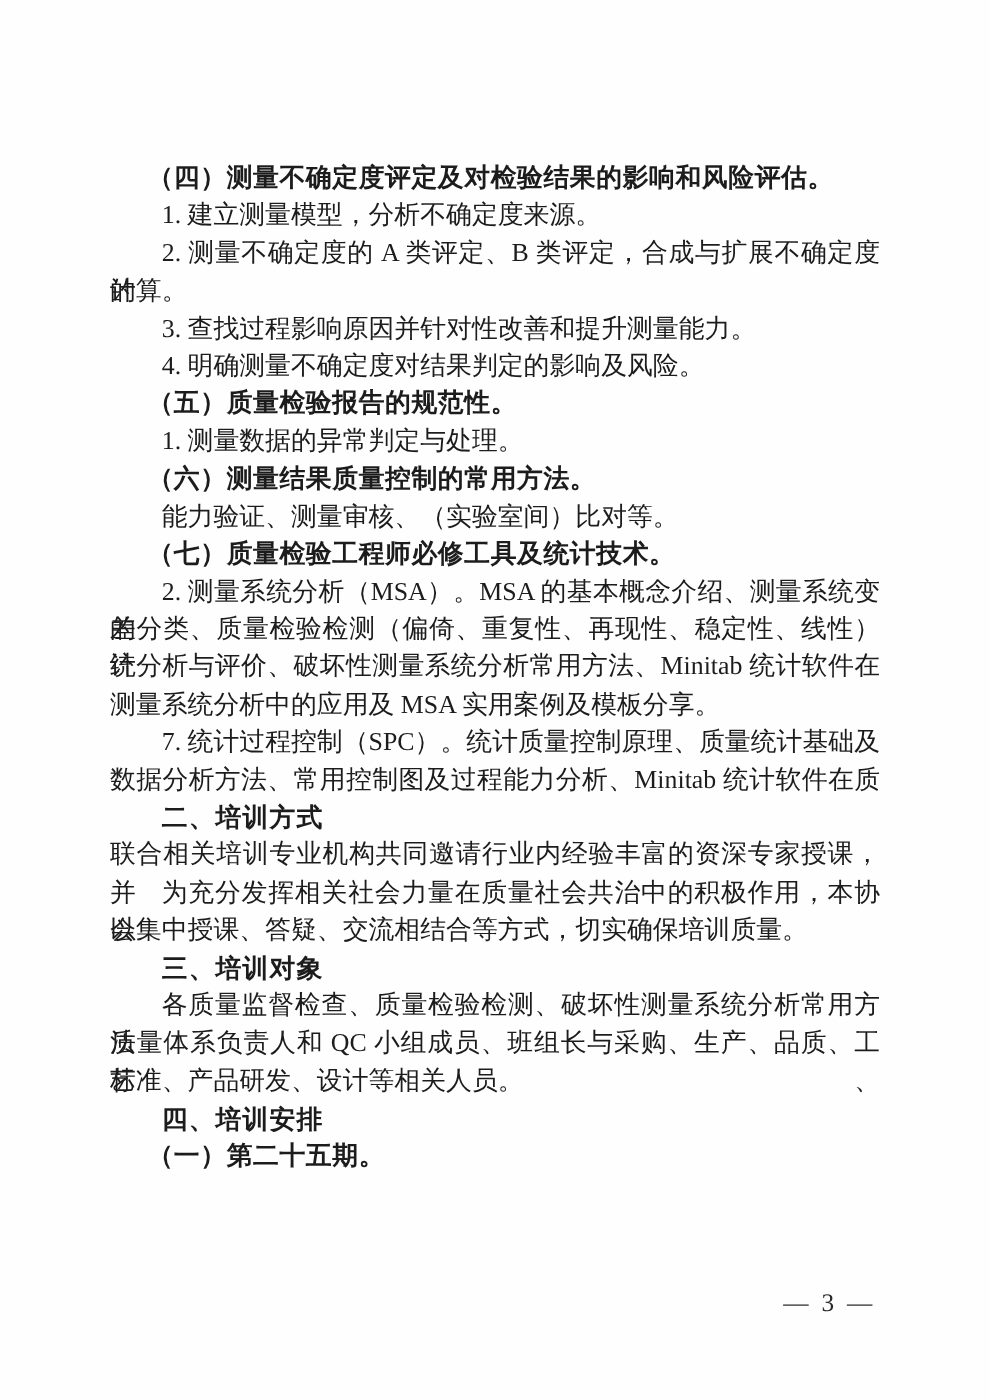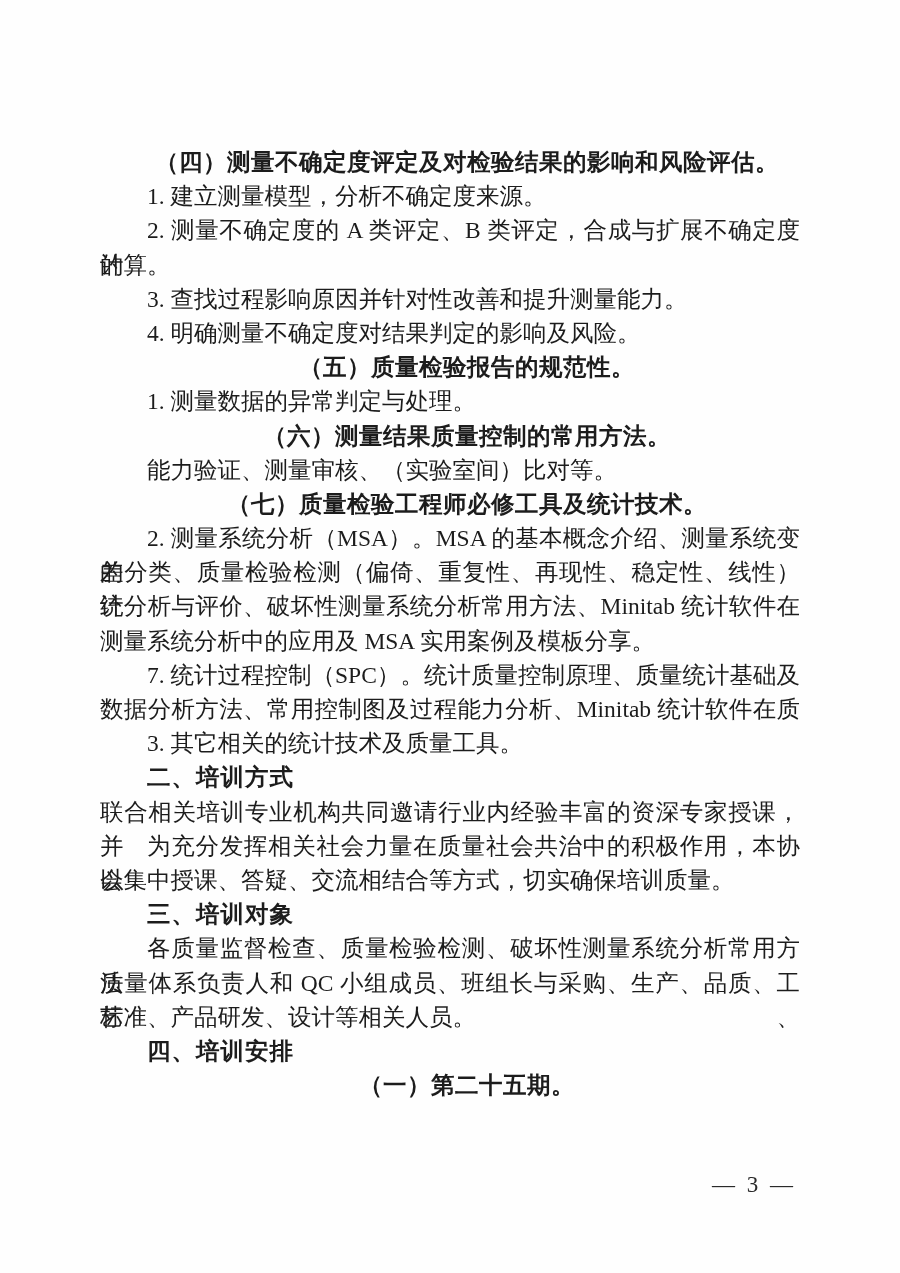--- a/index.html
+++ b/index.html
@@ -38,21 +38,20 @@
   }
   .indent {
     text-indent: 2em;
   }
   .sub-heading {
     font-weight: bold;
     letter-spacing: 0.5px;
   }
   .sub-heading.indent {
     text-indent: 1.45em;
-    text-align: center;
   }
   .chapter-heading {
     font-weight: bold;
     font-family: "Liberation Sans", sans-serif;
     letter-spacing: 1px;
   }
   .justify {
     text-align: justify;
     text-align-last: justify;
   }
@@ -82,21 +81,20 @@
       <div class="line body-text indent">1. 测量数据的异常判定与处理。</div>
       <div class="line sub-heading indent">（六）测量结果质量控制的常用方法。</div>
       <div class="line body-text indent">能力验证、测量审核、（实验室间）比对等。</div>
       <div class="line sub-heading indent">（七）质量检验工程师必修工具及统计技术。</div>
       <div class="line body-text indent justify">2. 测量系统分析（MSA）。MSA 的基本概念介绍、测量系统变差</div>
       <div class="line body-text justify">的分类、质量检验检测（偏倚、重复性、再现性、稳定性、线性）统</div>
       <div class="line body-text justify">计分析与评价、破坏性测量系统分析常用方法、Minitab 统计软件在</div>
       <div class="line body-text">测量系统分析中的应用及 MSA 实用案例及模板分享。</div>
       <div class="line body-text indent justify">7. 统计过程控制（SPC）。统计质量控制原理、质量统计基础及</div>
       <div class="line body-text justify">数据分析方法、常用控制图及过程能力分析、Minitab 统计软件在质</div>
-      <div class="line body-text indent">3. 其它相关的统计技术及质量工具。</div>
       <div class="line chapter-heading indent">二、培训方式</div>
       <div class="line body-text justify">联合相关培训专业机构共同邀请行业内经验丰富的资深专家授课，并</div>
       <div class="line body-text indent justify">为充分发挥相关社会力量在质量社会共治中的积极作用，本协会</div>
       <div class="line body-text">以集中授课、答疑、交流相结合等方式，切实确保培训质量。</div>
       <div class="line chapter-heading indent">三、培训对象</div>
       <div class="line body-text indent justify">各质量监督检查、质量检验检测、破坏性测量系统分析常用方法</div>
       <div class="line body-text justify">质量体系负责人和 QC 小组成员、班组长与采购、生产、品质、工艺、</div>
       <div class="line body-text">标准、产品研发、设计等相关人员。</div>
       <div class="line chapter-heading indent">四、培训安排</div>
       <div class="line sub-heading indent">（一）第二十五期。</div>

